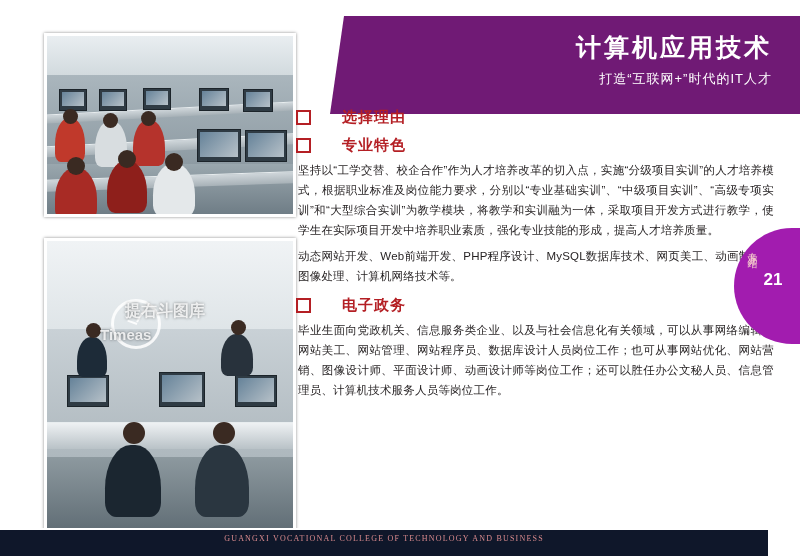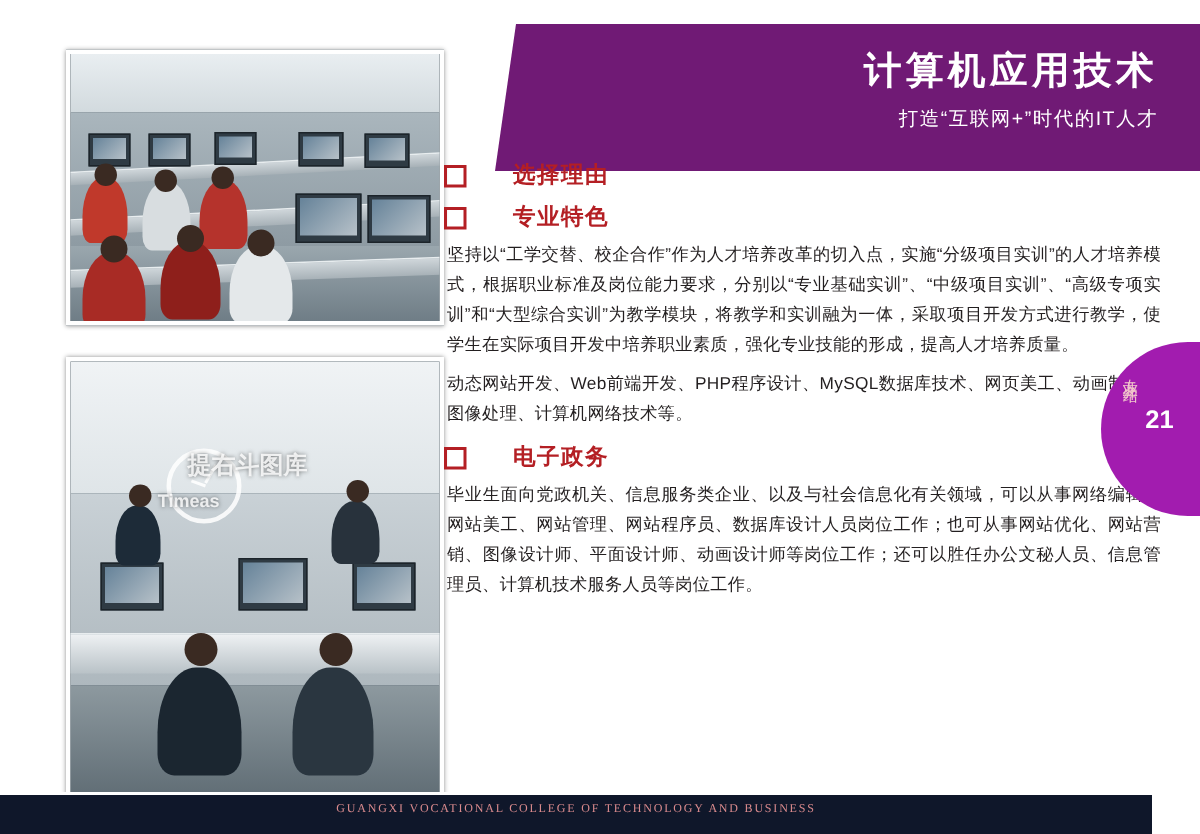--- a/index.html
+++ b/index.html
@@ -297,21 +297,21 @@
     <div class="ph-person" style="left:30px;  top:33%; width:30px; height:40px; background:#1d2b38;"></div>
     <div class="ph-head" style="left:39px;  top:28%; width:15px; height:15px;"></div>
     <div class="ph-person" style="left:174px; top:32%; width:32px; height:42px; background:#28323c;"></div>
     <div class="ph-head" style="left:184px; top:27%; width:15px; height:15px;"></div>
     <div class="ph-person" style="left:58px;  top:70%; width:56px; height:72px; background:#1b2630;"></div>
     <div class="ph-head" style="left:76px;  top:62%; width:22px; height:22px;"></div>
     <div class="ph-person" style="left:148px; top:70%; width:54px; height:72px; background:#2a3640;"></div>
     <div class="ph-head" style="left:166px; top:62%; width:22px; height:22px;"></div>
     <div class="wm-ring"></div>
     <div class="watermark">提右斗图库</div>
-    <div class="watermark" style="top:32%; left:32%; font-size:12px;">Timeas</div>
+    <div class="watermark" style="top:32%; left:32%; font-size:15px;">Timeas</div>
   </div>
 
   <div class="content">
 
     <div class="section">
       <div class="sec-head">
         <div class="sec-marker"></div>
         <div class="sec-title">选择理由</div>
       </div>
     </div>

